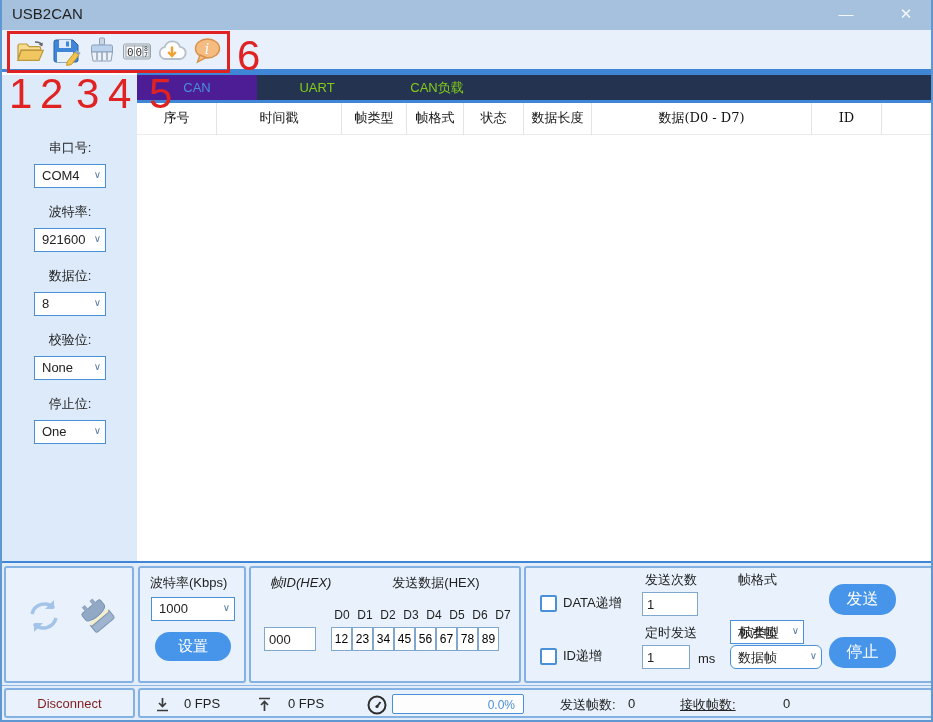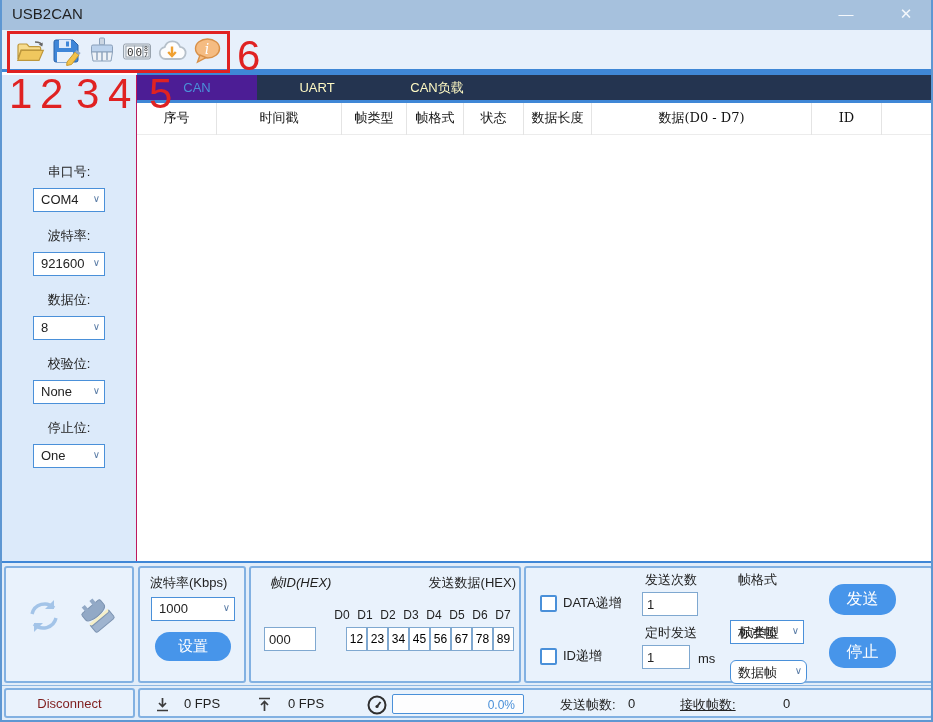--- a/index.html
+++ b/index.html
@@ -22,34 +22,34 @@
   .tool-ico { position:absolute; top:5px; width:32px; height:32px; cursor:pointer; }
 
   
   .red-box { position:absolute; left:5px; top:31px; width:223px; height:42px;
              border:3px solid #e02222; z-index:30; pointer-events:none; }
   .red-num { position:absolute; z-index:31; color:#e02222; font-size:42px; line-height:36px;
              font-weight:400; pointer-events:none; }
 
   
   .sidebar { position:absolute; left:0; top:75px; width:142px; height:486px;
-             background:#dceafa; border-right:8px solid #be185d; padding-top:88px; text-align:center; }
+             background:#dceafa; border-right:6px solid #be185d; padding-top:64px; text-align:center; }
   .sfield { margin-bottom:15px; }
   .sfield .lbl { display:block; font-size:13px; color:#222; margin-bottom:7px; }
   .sel { position:relative; background:#fff; border:1px solid #4a90d9; height:24px;
          font-size:13px; color:#222; text-align:left; padding:3px 18px 0 7px; cursor:pointer; }
   .sidebar .sel { width:72px; margin:0 auto; }
   .chev { position:absolute; right:4px; top:4px; font-size:10px; color:#5a7ca6; }
 
   
   .tabstrip { position:absolute; left:135px; top:72px; width:798px; height:31px;
               background:#243450; border-top:3px solid #3f87d6; border-bottom:3px solid #3f87d6;
               display:flex; }
   .tab { width:120px; height:25px; line-height:25px; text-align:center; font-size:13px;
-         color:#fef9c3; cursor:pointer; }
+         color:#84cc16; cursor:pointer; }
   .tab.active { background:#4c1d95; color:#4a90d9; }
 
   
   .thead { position:absolute; left:135px; top:103px; width:798px; height:32px;
            background:#fff; display:flex; border-bottom:1px solid #ececec;
            font-family:"DejaVu Serif","Liberation Serif",serif; }
   .th { height:32px; line-height:30px; text-align:center; font-size:13px; color:#111;
         border-right:1px solid #e4e4e4; }
   .tbody { position:absolute; left:135px; top:135px; width:798px; height:426px; background:#fff; }
 
@@ -61,21 +61,21 @@
   .s2 { left:136px; top:3px; width:108px; height:117px;padding-left:47px; }
   .s3 { left:247px; top:3px; width:272px; height:117px; }
   .s4 { left:522px; top:3px; width:409px; height:117px; }
   .plabel { position:absolute; font-size:13px; color:#222; white-space:nowrap; }
   .pill { position:absolute; background:#4795ea; border:none; border-radius:15px; color:#fff;
           cursor:pointer; text-align:center; }
   .inp { position:absolute; background:#fff; border:1px solid #7fa8d0; font-size:13px;
          color:#222; padding:0 4px; font-family:"Liberation Sans",sans-serif; }
   .bytehead { position:absolute; display:flex; justify-content:space-between; }
   .bytehead span { width:22px; text-align:center; font-size:12px; color:#222; }
-  .byterow { position:absolute; display:flex; justify-content:flex-end; }
+  .byterow { position:absolute; display:flex; justify-content:flex-start; }
   .byterow input { width:21px; height:24px; background:#fff; border:1px solid #7fa8d0;
                    font-size:12px; text-align:center; padding:0;
                    font-family:"Liberation Sans",sans-serif; }
   .cbrow { position:absolute; display:flex; align-items:center; cursor:pointer; }
   .cb { width:17px; height:17px; background:#fff; border:2px solid #4a90d9; border-radius:2px;
         margin-right:6px; }
   .cbrow span.cblbl { font-size:13px; color:#222; }
 
   
   .statusbar { position:absolute; left:0; top:685px; width:100%; height:35px;
@@ -247,21 +247,21 @@
       <span class="plabel" style="left:10px; top:6px;">波特率(Kbps)</span>
       <div class="sel" style="position:absolute; left:11px; top:29px; width:84px;">
         <span>1000</span>
         <span class="chev">∨</span>
       </div>
       <button class="pill" style="left:15px; top:64px; width:76px; height:29px; font-size:15px;">设置</button>
     </div>
 
     <div class="gbox s3">
       <span class="plabel" style="left:19px; top:6px;font-style:italic;">帧ID(HEX)</span>
-      <span class="plabel" style="left:105px; top:6px; width:160px; text-align:right;">发送数据(HEX)</span>
+      <span class="plabel" style="left:105px; top:6px; width:160px; text-align:center;">发送数据(HEX)</span>
       <div class="bytehead" style="left:80px; top:40px; width:183px;">
         <span>D0</span>
         <span>D1</span>
         <span>D2</span>
         <span>D3</span>
         <span>D4</span>
         <span>D5</span>
         <span>D6</span>
         <span>D7</span>
       </div>
@@ -293,21 +293,21 @@
       <span class="plabel" style="left:119px; top:56px;">定时发送</span>
       <input class="inp" style="left: 116px; top: 77px; width: 48px; height: 24px;" value="1">
       <span class="plabel" style="left:172px; top:83px;">ms</span>
 
       <span class="plabel" style="left:212px; top:3px;">帧格式</span>
       <div class="sel" style="position:absolute; left:204px; top:24px; width:74px;margin-top:28px;">
         <span>标准帧</span>
         <span class="chev">∨</span>
       </div>
       <span class="plabel" style="left:214px; top:56px;">帧类型</span>
-      <div class="sel" style="position:absolute; left:204px; top:92px; width:77px;border-radius:6px;">
+      <div class="sel" style="position:absolute; left:204px; top:77px; width:92px;border-radius:6px;">
         <span>数据帧</span>
         <span class="chev">∨</span>
       </div>
 
       <button class="pill" style="left:303px; top:16px; width:67px; height:31px; font-size:16px;">发送</button>
       <button class="pill" style="left:303px; top:69px; width:67px; height:31px; font-size:16px;">停止</button>
     </div>
   </div>
 
   <div class="statusbar">

